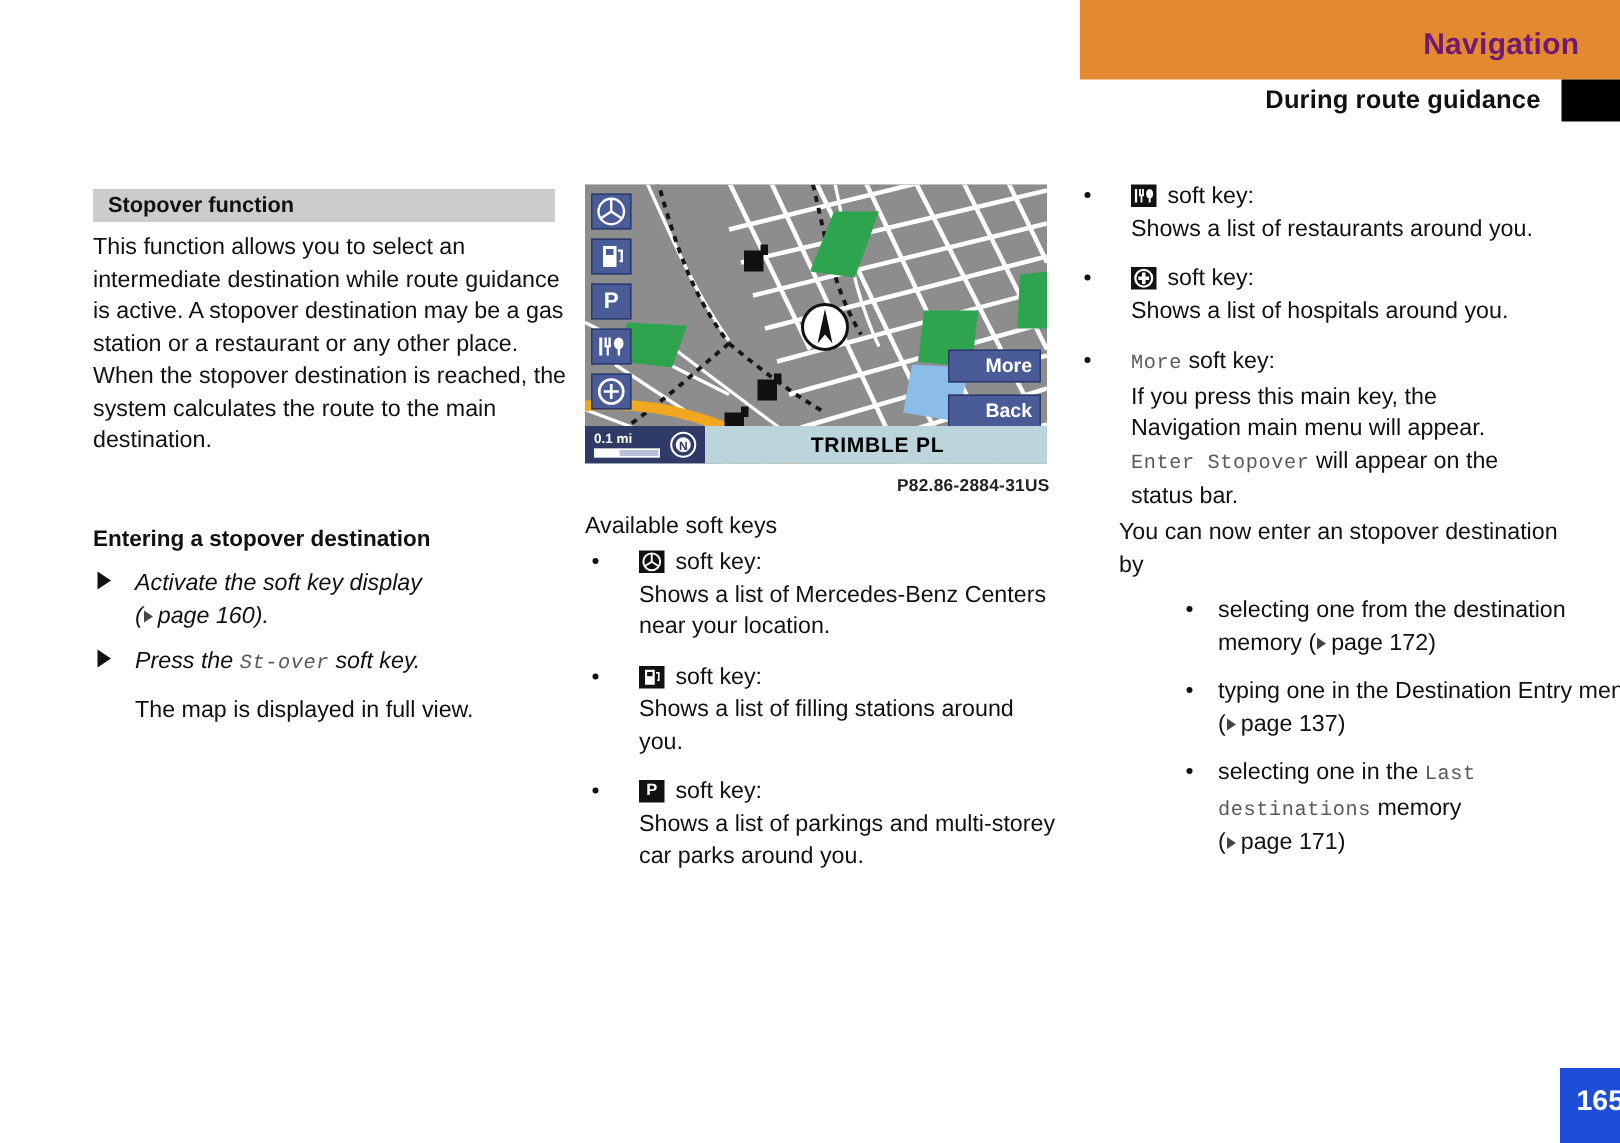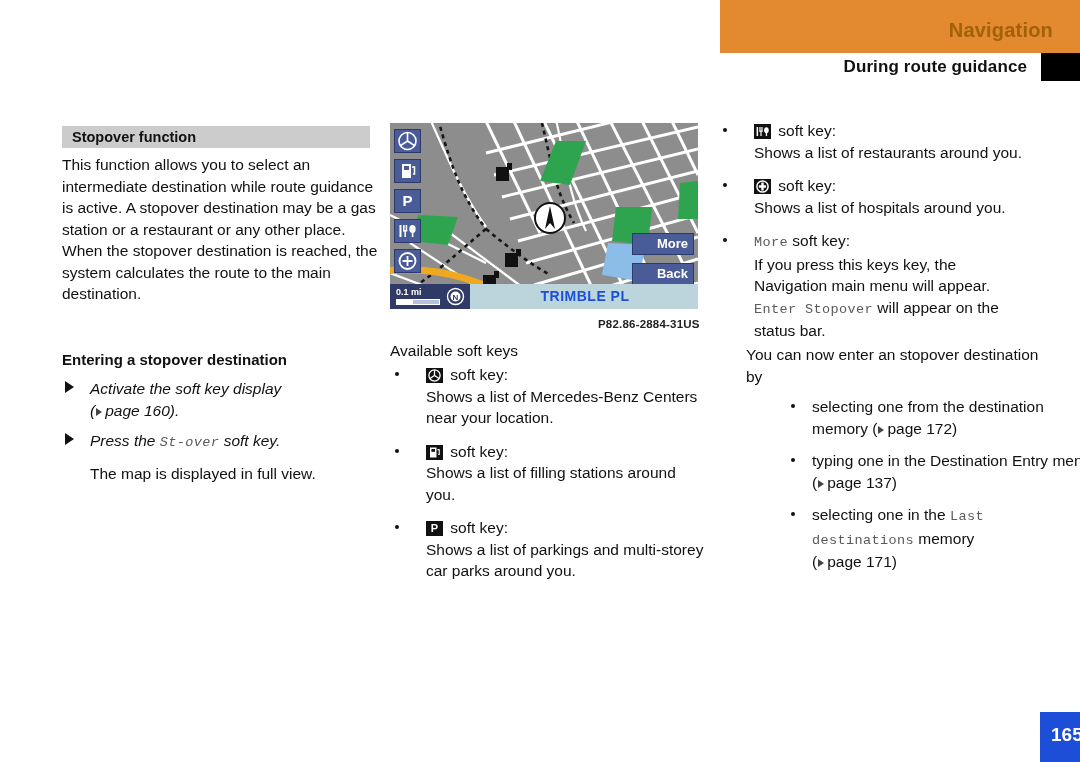--- a/index.html
+++ b/index.html
@@ -14,21 +14,21 @@
   }
   .page{position:absolute;inset:0;}
 
   
   .hdr-bar{
     position:absolute;left:720px;top:0;width:360px;height:53px;
     background:#e3892f;
   }
   .hdr-title{
     position:absolute;right:27px;top:20px;
-    font-size:20px;font-weight:bold;color:#a16207;letter-spacing:.2px;
+    font-size:20px;font-weight:bold;color:#701a75;letter-spacing:.2px;
     line-height:1;
   }
   .hdr-sub{
     position:absolute;right:53px;top:58px;
     font-size:17px;font-weight:bold;color:#111;letter-spacing:.1px;
     line-height:1;
     text-align:right;
   }
   .hdr-blackbox{
     position:absolute;left:1041px;top:53px;width:39px;height:28px;
@@ -147,21 +147,21 @@
   .map-status .scale{
     position:absolute;left:6px;top:3px;color:#fff;font-size:9px;font-weight:bold;
   }
   .map-status .bar{
     position:absolute;left:6px;top:15px;width:44px;height:6px;
     background:#b8c0da;border:1px solid #fff;box-sizing:border-box;
   }
   .map-status .bar i{position:absolute;left:0;top:0;width:16px;height:4px;background:#fff;}
   .map-status .street{
     position:absolute;left:100px;top:4px;width:190px;
-    text-align:center;color:#1d4ed8;font-size:14px;font-weight:bold;
+    text-align:center;color:#000000;font-size:14px;font-weight:bold;
     letter-spacing:.5px;
   }
 
   
   .pg-box{
     position:absolute;left:1040px;top:712px;width:90px;height:50px;
     background:#1d4ed8;
   }
   .pg-num{
     position:absolute;left:11px;top:12px;
@@ -398,21 +398,21 @@
         <span>soft key:</span><br>
         <span>Shows a list of hospitals around you.</span>
       </span>
     </div>
 
     <div class="bl">
       <span class="dot"></span>
       <span class="body-txt">
         <span class="mono">More</span>
         <span>soft key:</span><br>
-        <span>If you press this keys key, the</span><br>
+        <span>If you press this main key, the</span><br>
         <span>Navigation main menu will appear.</span><br>
         <span class="mono">Enter Stopover</span>
         <span>will appear on the</span><br>
         <span>status bar.</span>
       </span>
     </div>
   </div>
 
   <div id="right-para" class="body-txt">You can now enter an stopover destination by</div>
 

